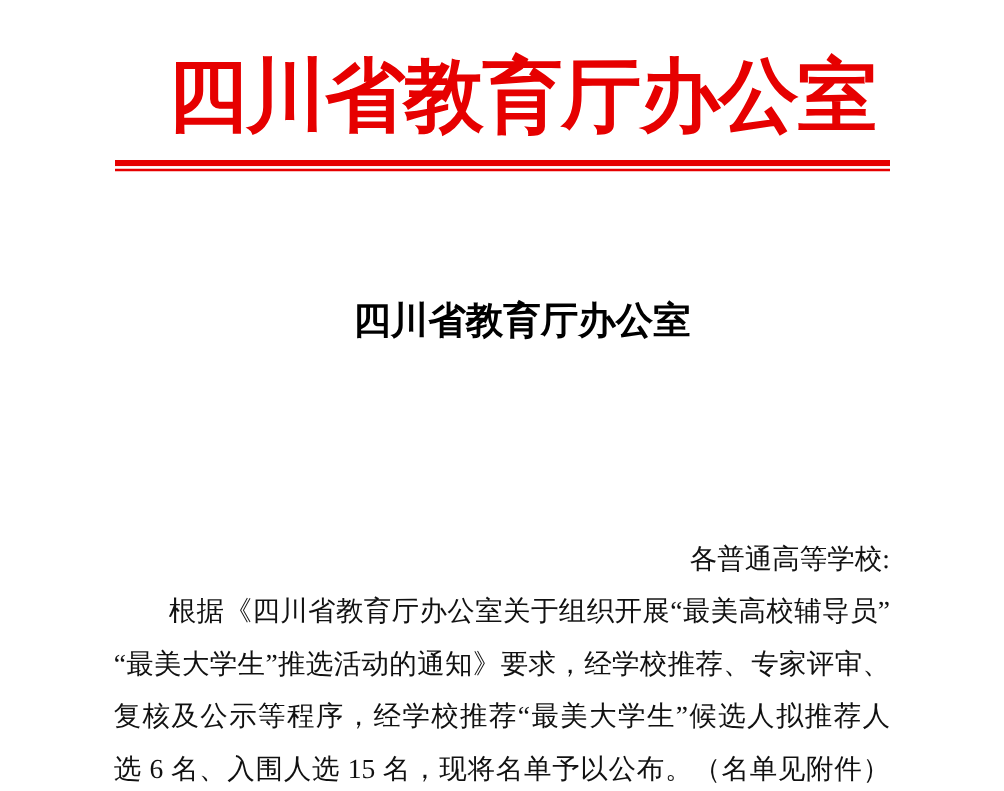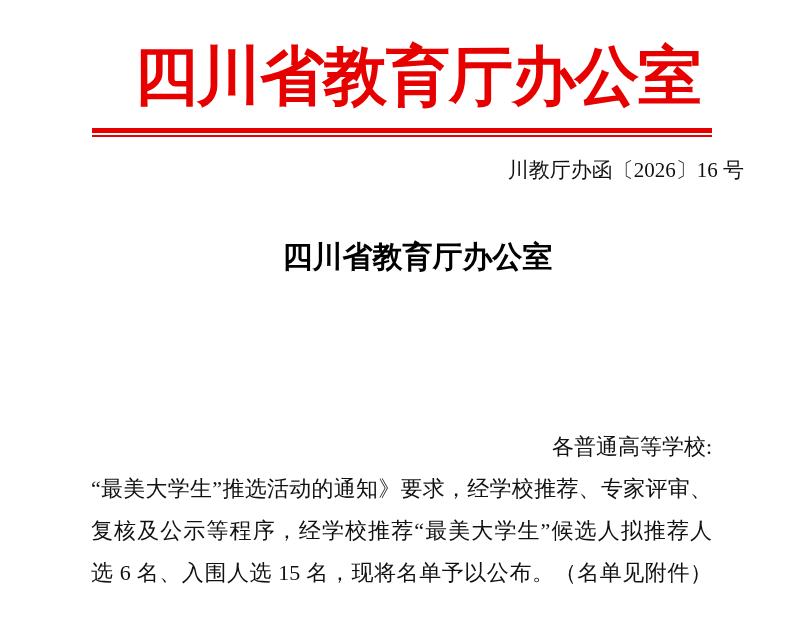--- a/index.html
+++ b/index.html
@@ -97,26 +97,26 @@
 <div class="page">
 
   <div class="letterhead">四川省教育厅办公室</div>
 
   <div class="red-rule">
     <div class="thick"></div>
     <div class="gap"></div>
     <div class="thin"></div>
   </div>
 
-  <div class="doc-number">川教厅办函〔2026〕16 号</div>
 
   <div class="notice-title">
     <div>四川省教育厅办公室</div>
   </div>
 
   <div class="body-block">
     <div class="salutation">各普通高等学校:</div>
+    <div class="jline indent">根据《四川省教育厅办公室关于组织开展“最美高校辅导员”</div>
     <div class="jline">“最美大学生”推选活动的通知》要求，经学校推荐、专家评审、</div>
     <div class="jline">复核及公示等程序，经学校推荐“最美大学生”候选人拟推荐人</div>
     <div class="jline">选 6 名、入围人选 15 名，现将名单予以公布。（名单见附件）</div>
   </div>
 
 </div>
 
 </body></html>

